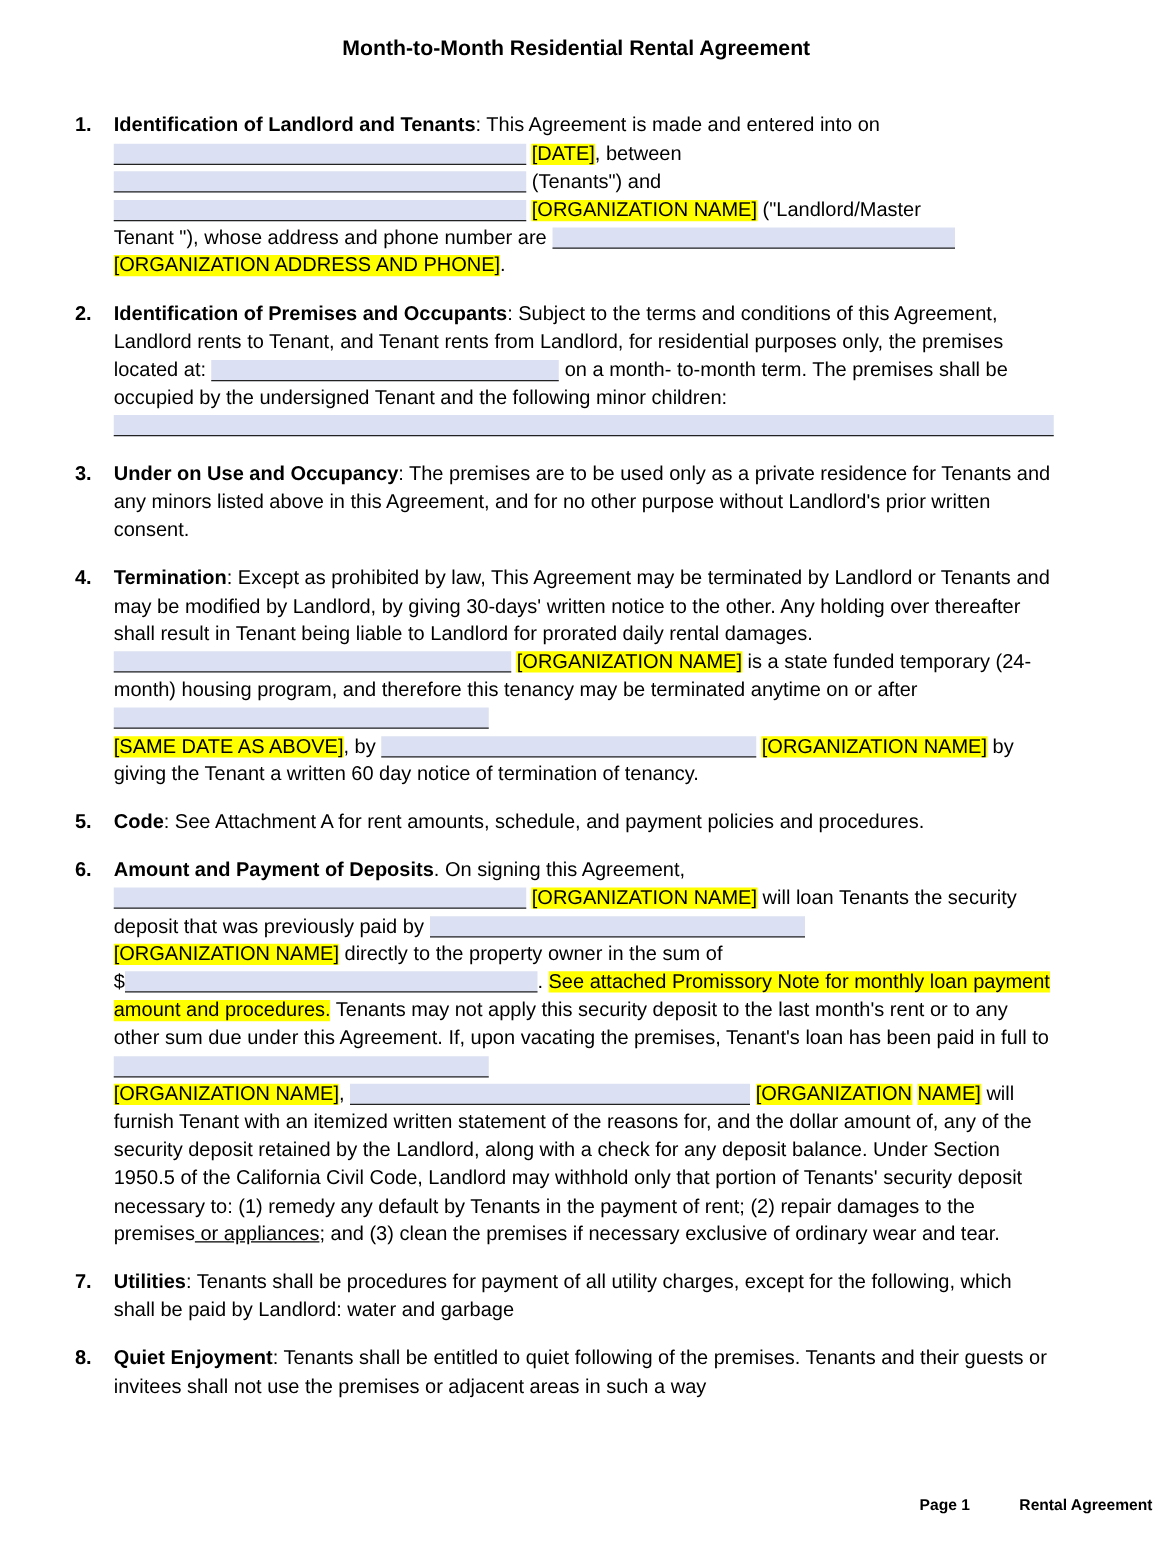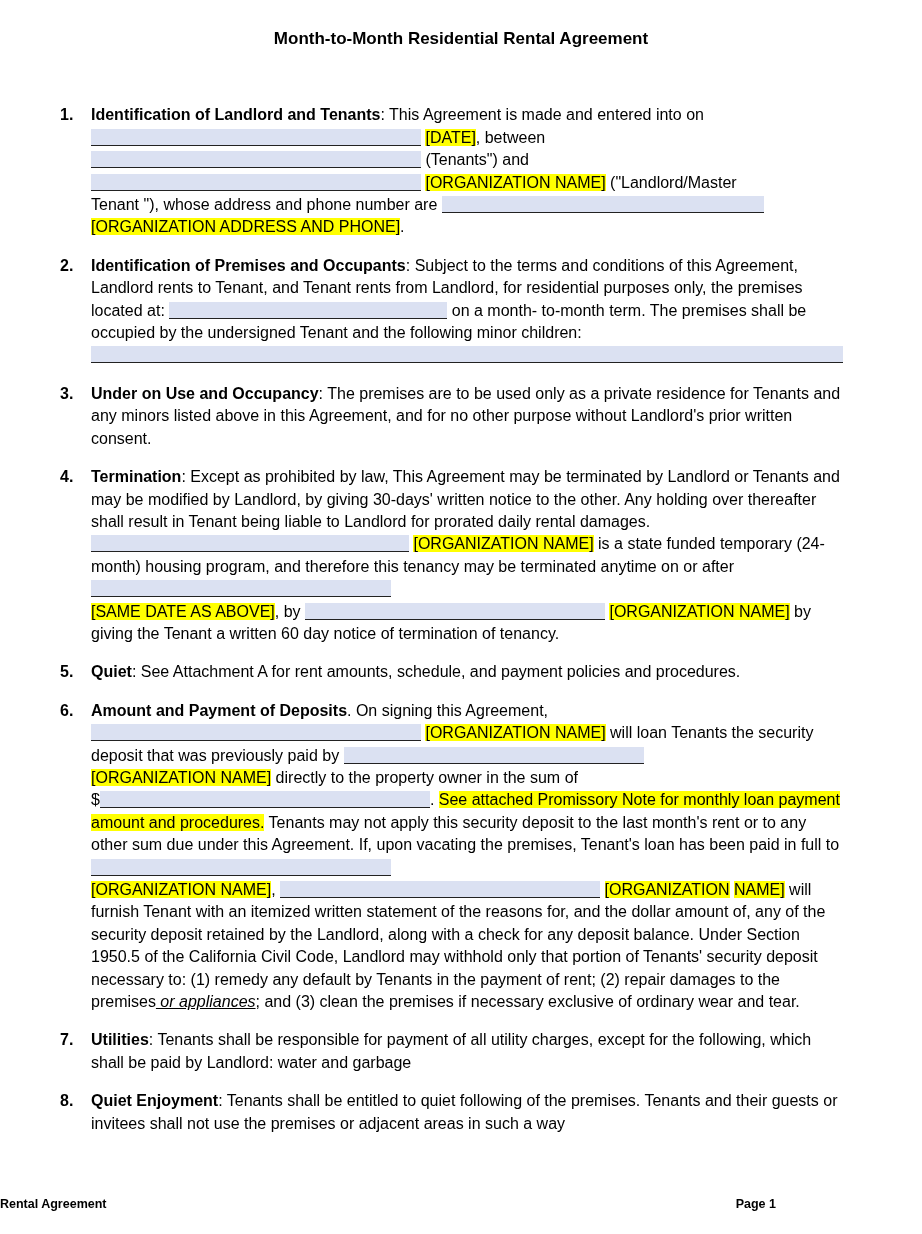--- a/index.html
+++ b/index.html
@@ -12,62 +12,62 @@
     font-size: 16px;
     line-height: 22.4px;
     position: relative;
     overflow: hidden;
   }
   .page-title {
     text-align: center;
     font-weight: bold;
     font-size: 17px;
     padding-top: 28px;
-    margin-bottom: 54px;
+    margin-bottom: 40px;
   }
   .doc-body {
     padding: 0 76px 0 60px;
   }
   .section {
     display: flex;
     margin-bottom: 16px;
   }
   .sec-num {
     flex: 0 0 31px;
     width: 31px;
     font-weight: bold;
   }
   .sec-body {
     flex: 1;
     min-width: 0;
   }
   .bold { font-weight: bold; }
   .hl { background: #ffff00; }
-  .ul { text-decoration: underline; font-style: italic; }
+  .ul { text-decoration: underline; }
   .field {
     display: inline-block;
     background: #dbe1f2;
     border-bottom: 1px solid #222222;
     height: 16px;
     max-width: 100%;
     vertical-align: text-bottom;
   }
   .footer {
     position: absolute;
     bottom: 22px;
     left: 0;
     width: 100%;
     font-size: 12.5px;
     line-height: 15px;
   }
   .footer-center {
     position: absolute;
     left: 0; right: 0;
     bottom: 0;
-    text-align: left;
+    text-align: right;
     font-weight: bold;
   }
   .footer-page {
     position: absolute;
     right: 146px;
     bottom: 0;
     font-weight: bold;
   }
 </style>
 </head>
@@ -87,29 +87,29 @@
     <div class="section">
       <span class="sec-num">3.</span>
       <div class="sec-body"><span class="bold">Under on Use and Occupancy</span><span class="txt">: The premises are to be used only as a private residence for Tenants and any minors listed above in this Agreement, and for no other purpose without Landlord's prior written consent.</span></div>
     </div>
     <div class="section">
       <span class="sec-num">4.</span>
       <div class="sec-body"><span class="bold">Termination</span><span class="txt">: Except as prohibited by law, This Agreement may be terminated by Landlord or Tenants and may be modified by Landlord, by giving 30-days' written notice to the other. Any holding over thereafter shall result in Tenant being liable to Landlord for prorated daily rental damages. </span><span class="field" style="width: 318px; background: rgb(219, 225, 242);"></span><span class="txt"> </span><span class="hl" style="background: rgb(255, 255, 0);">[ORGANIZATION NAME]</span><span class="txt"> is a state funded temporary (24-month) housing program, and therefore this tenancy may be terminated anytime on or after </span><span class="field" style="width: 300px; background: rgb(219, 225, 242);"></span><br><span class="hl" style="background: rgb(255, 255, 0);">[SAME DATE AS ABOVE]</span><span class="txt">, by </span><span class="field" style="width: 300px; background: rgb(219, 225, 242);"></span><span class="txt"> </span><span class="hl" style="background: rgb(255, 255, 0);">[ORGANIZATION NAME]</span><span class="txt"> by giving the Tenant a written 60 day notice of termination of tenancy.</span></div>
     </div>
     <div class="section">
       <span class="sec-num">5.</span>
-      <div class="sec-body"><span class="bold">Quiet</span><span class="txt">: See Attachment A for rent amounts, schedule, and payment policies and procedures.</span></div>
+      <div class="sec-body"><span class="bold">Code</span><span class="txt">: See Attachment A for rent amounts, schedule, and payment policies and procedures.</span></div>
     </div>
     <div class="section">
       <span class="sec-num">6.</span>
       <div class="sec-body"><span class="bold">Amount and Payment of Deposits</span><span class="txt">. On signing this Agreement,</span><br><span class="field" style="width: 330px; background: rgb(219, 225, 242);"></span><span class="txt"> </span><span class="hl" style="background: rgb(255, 255, 0);">[ORGANIZATION NAME]</span><span class="txt"> will loan Tenants the security deposit that was previously paid by </span><span class="field" style="width: 300px; background: rgb(219, 225, 242);"></span><br><span class="hl" style="background: rgb(255, 255, 0);">[ORGANIZATION NAME]</span><span class="txt"> directly to the property owner in the sum of</span><br><span class="txt">$</span><span class="field" style="width: 330px; background: rgb(219, 225, 242);"></span><span class="txt">. </span><span class="hl" style="background: rgb(255, 255, 0);">See attached Promissory Note for monthly loan payment amount and procedures.</span><span class="txt"> Tenants may not apply this security deposit to the last month's rent or to any other sum due under this Agreement. If, upon vacating the premises, Tenant's loan has been paid in full to </span><span class="field" style="width: 300px; background: rgb(219, 225, 242);"></span><br><span class="hl" style="background: rgb(255, 255, 0);">[ORGANIZATION NAME]</span><span class="txt">, </span><span class="field" style="width: 320px; background: rgb(219, 225, 242);"></span><span class="txt"> </span><span class="hl" style="background: rgb(255, 255, 0);">[ORGANIZATION</span><span class="txt"> </span><span class="hl" style="background: rgb(255, 255, 0);">NAME]</span><span class="txt"> will furnish Tenant with an itemized written statement of the reasons for, and the dollar amount of, any of the security deposit retained by the Landlord, along with a check for any deposit balance. Under Section 1950.5 of the California Civil Code, Landlord may withhold only that portion of Tenants' security deposit necessary to: (1) remedy any default by Tenants in the payment of rent; (2) repair damages to the premises</span><span class="ul"> or appliances</span><span class="txt">; and (3) clean the premises if necessary exclusive of ordinary wear and tear.</span></div>
     </div>
     <div class="section">
       <span class="sec-num">7.</span>
-      <div class="sec-body"><span class="bold">Utilities</span><span class="txt">: Tenants shall be responsible for payment of all utility charges, except for the following, which shall be paid by Landlord: water and garbage</span></div>
+      <div class="sec-body"><span class="bold">Utilities</span><span class="txt">: Tenants shall be procedures for payment of all utility charges, except for the following, which shall be paid by Landlord: water and garbage</span></div>
     </div>
     <div class="section">
       <span class="sec-num">8.</span>
       <div class="sec-body"><span class="bold">Quiet Enjoyment</span><span class="txt">: Tenants shall be entitled to quiet following of the premises. Tenants and their guests or invitees shall not use the premises or adjacent areas in such a way</span></div>
     </div>
   </div>
 
 <div class="footer">
   <div class="footer-center">Rental Agreement</div>
   <div class="footer-page">Page 1</div>

